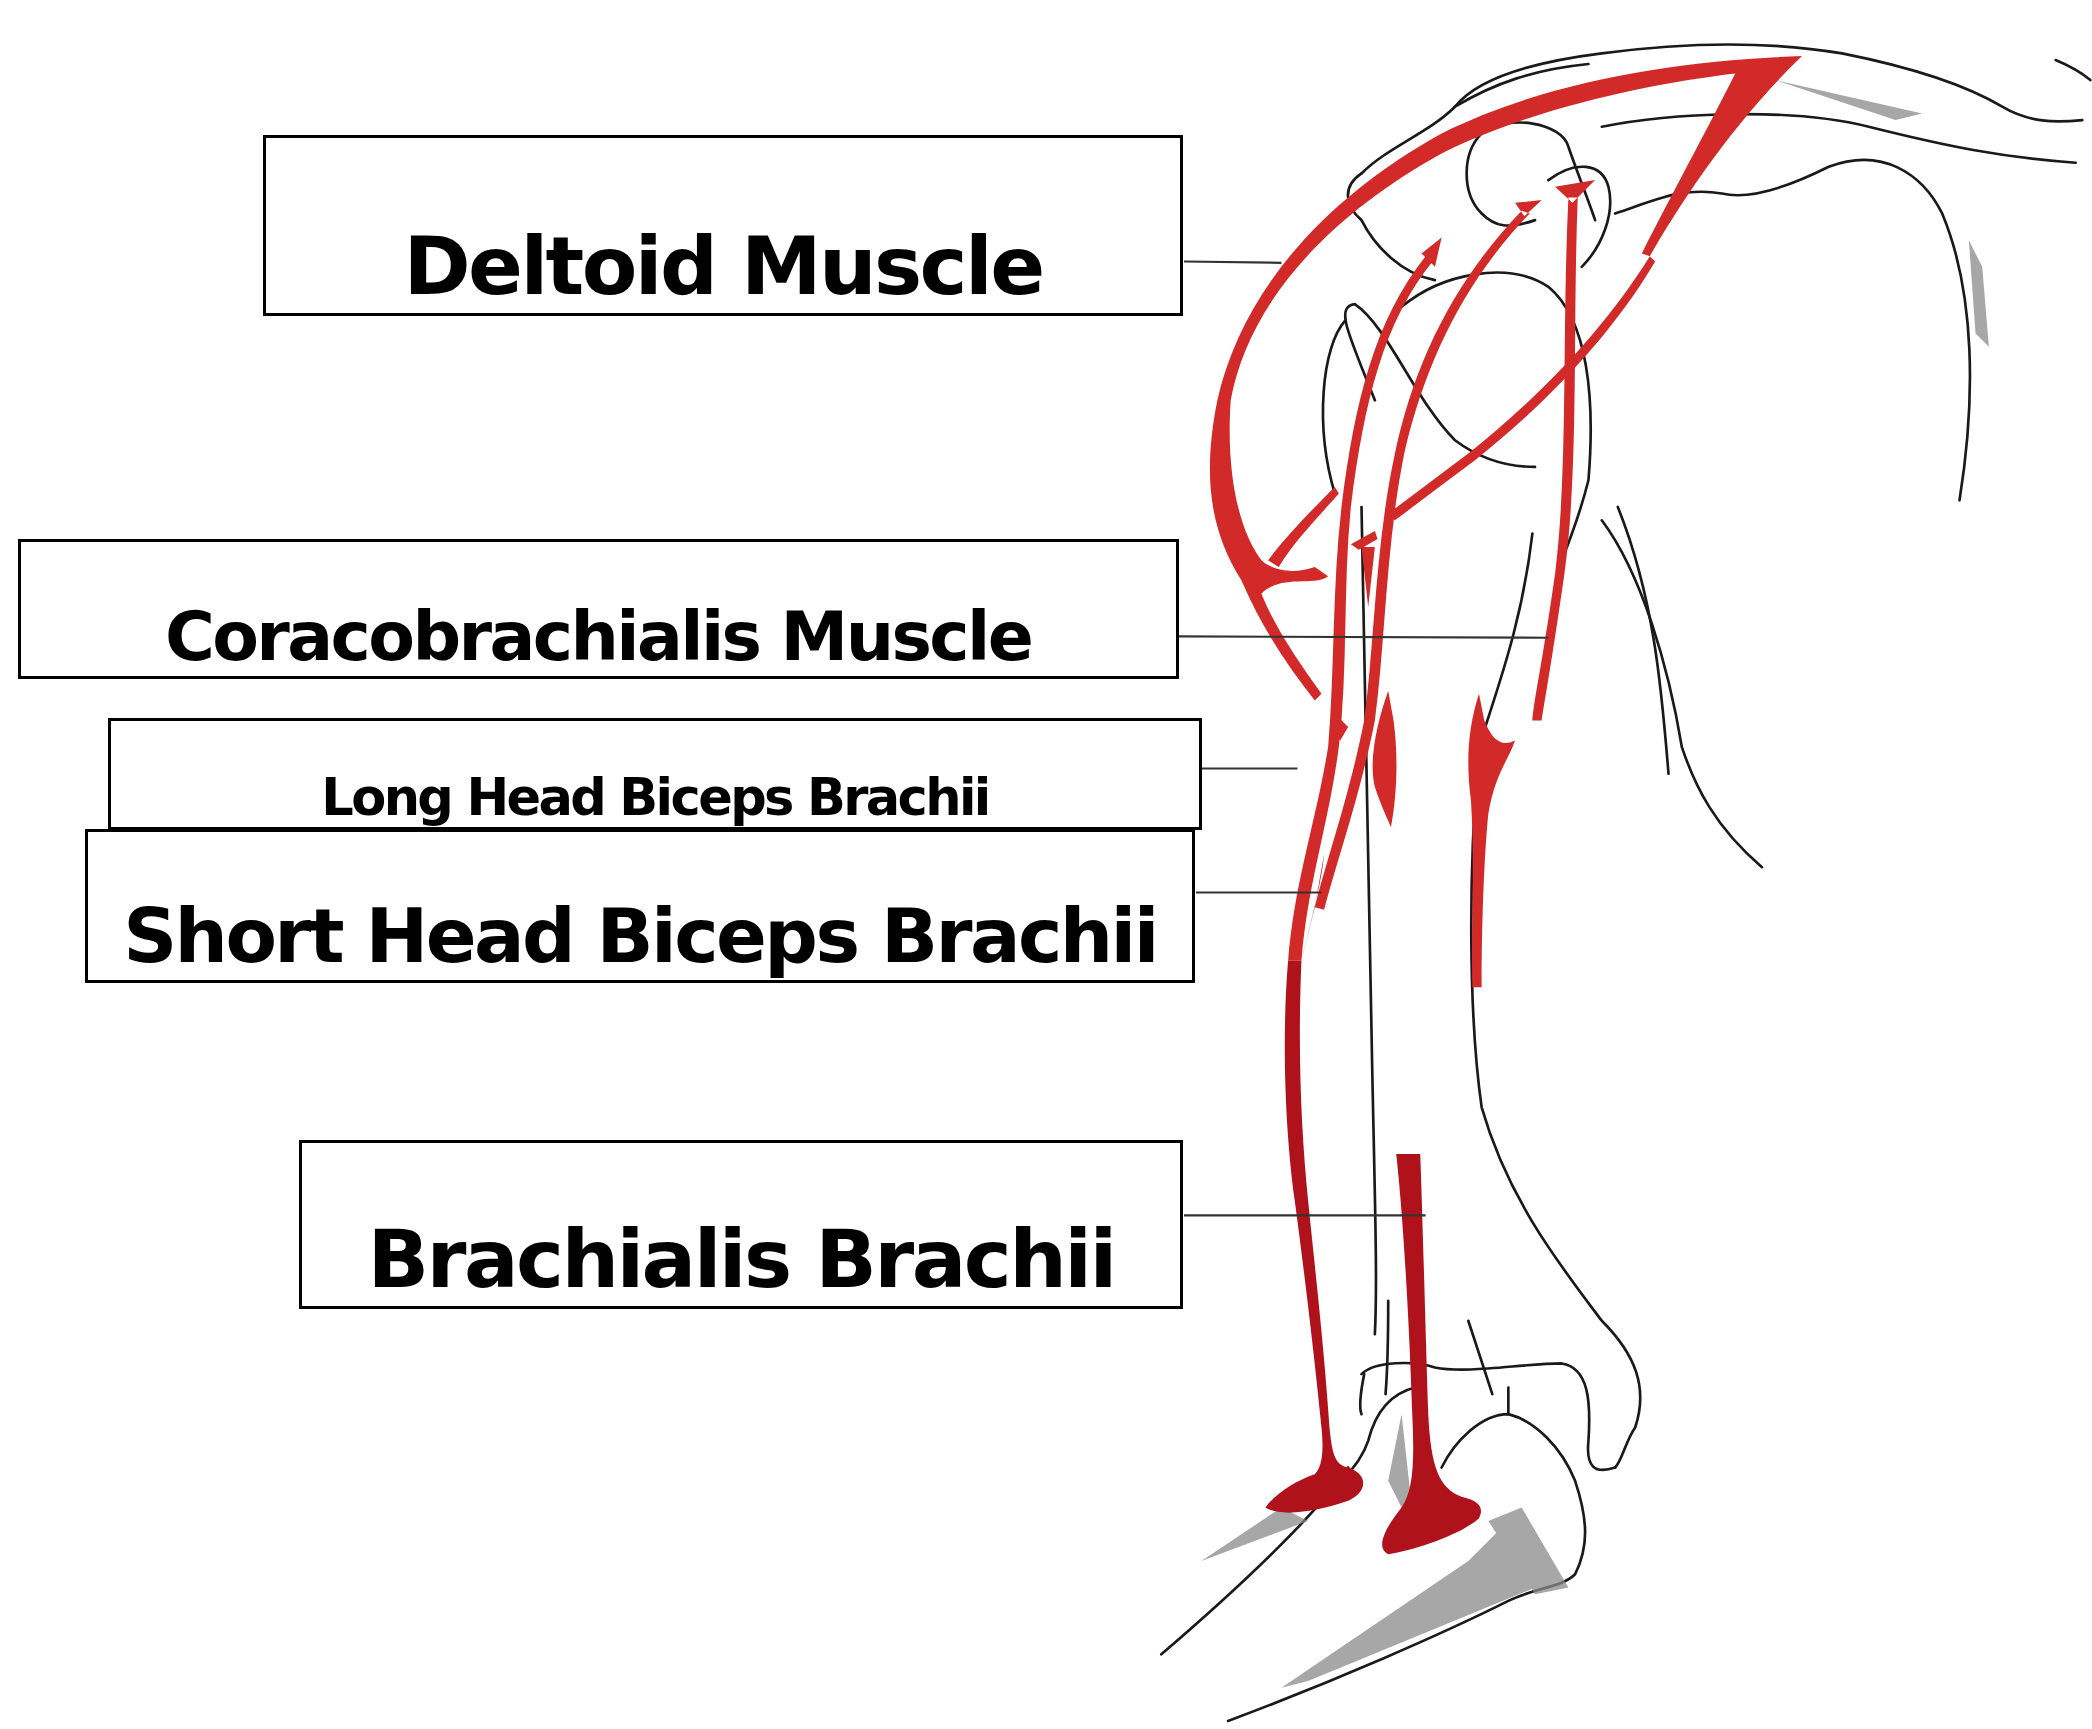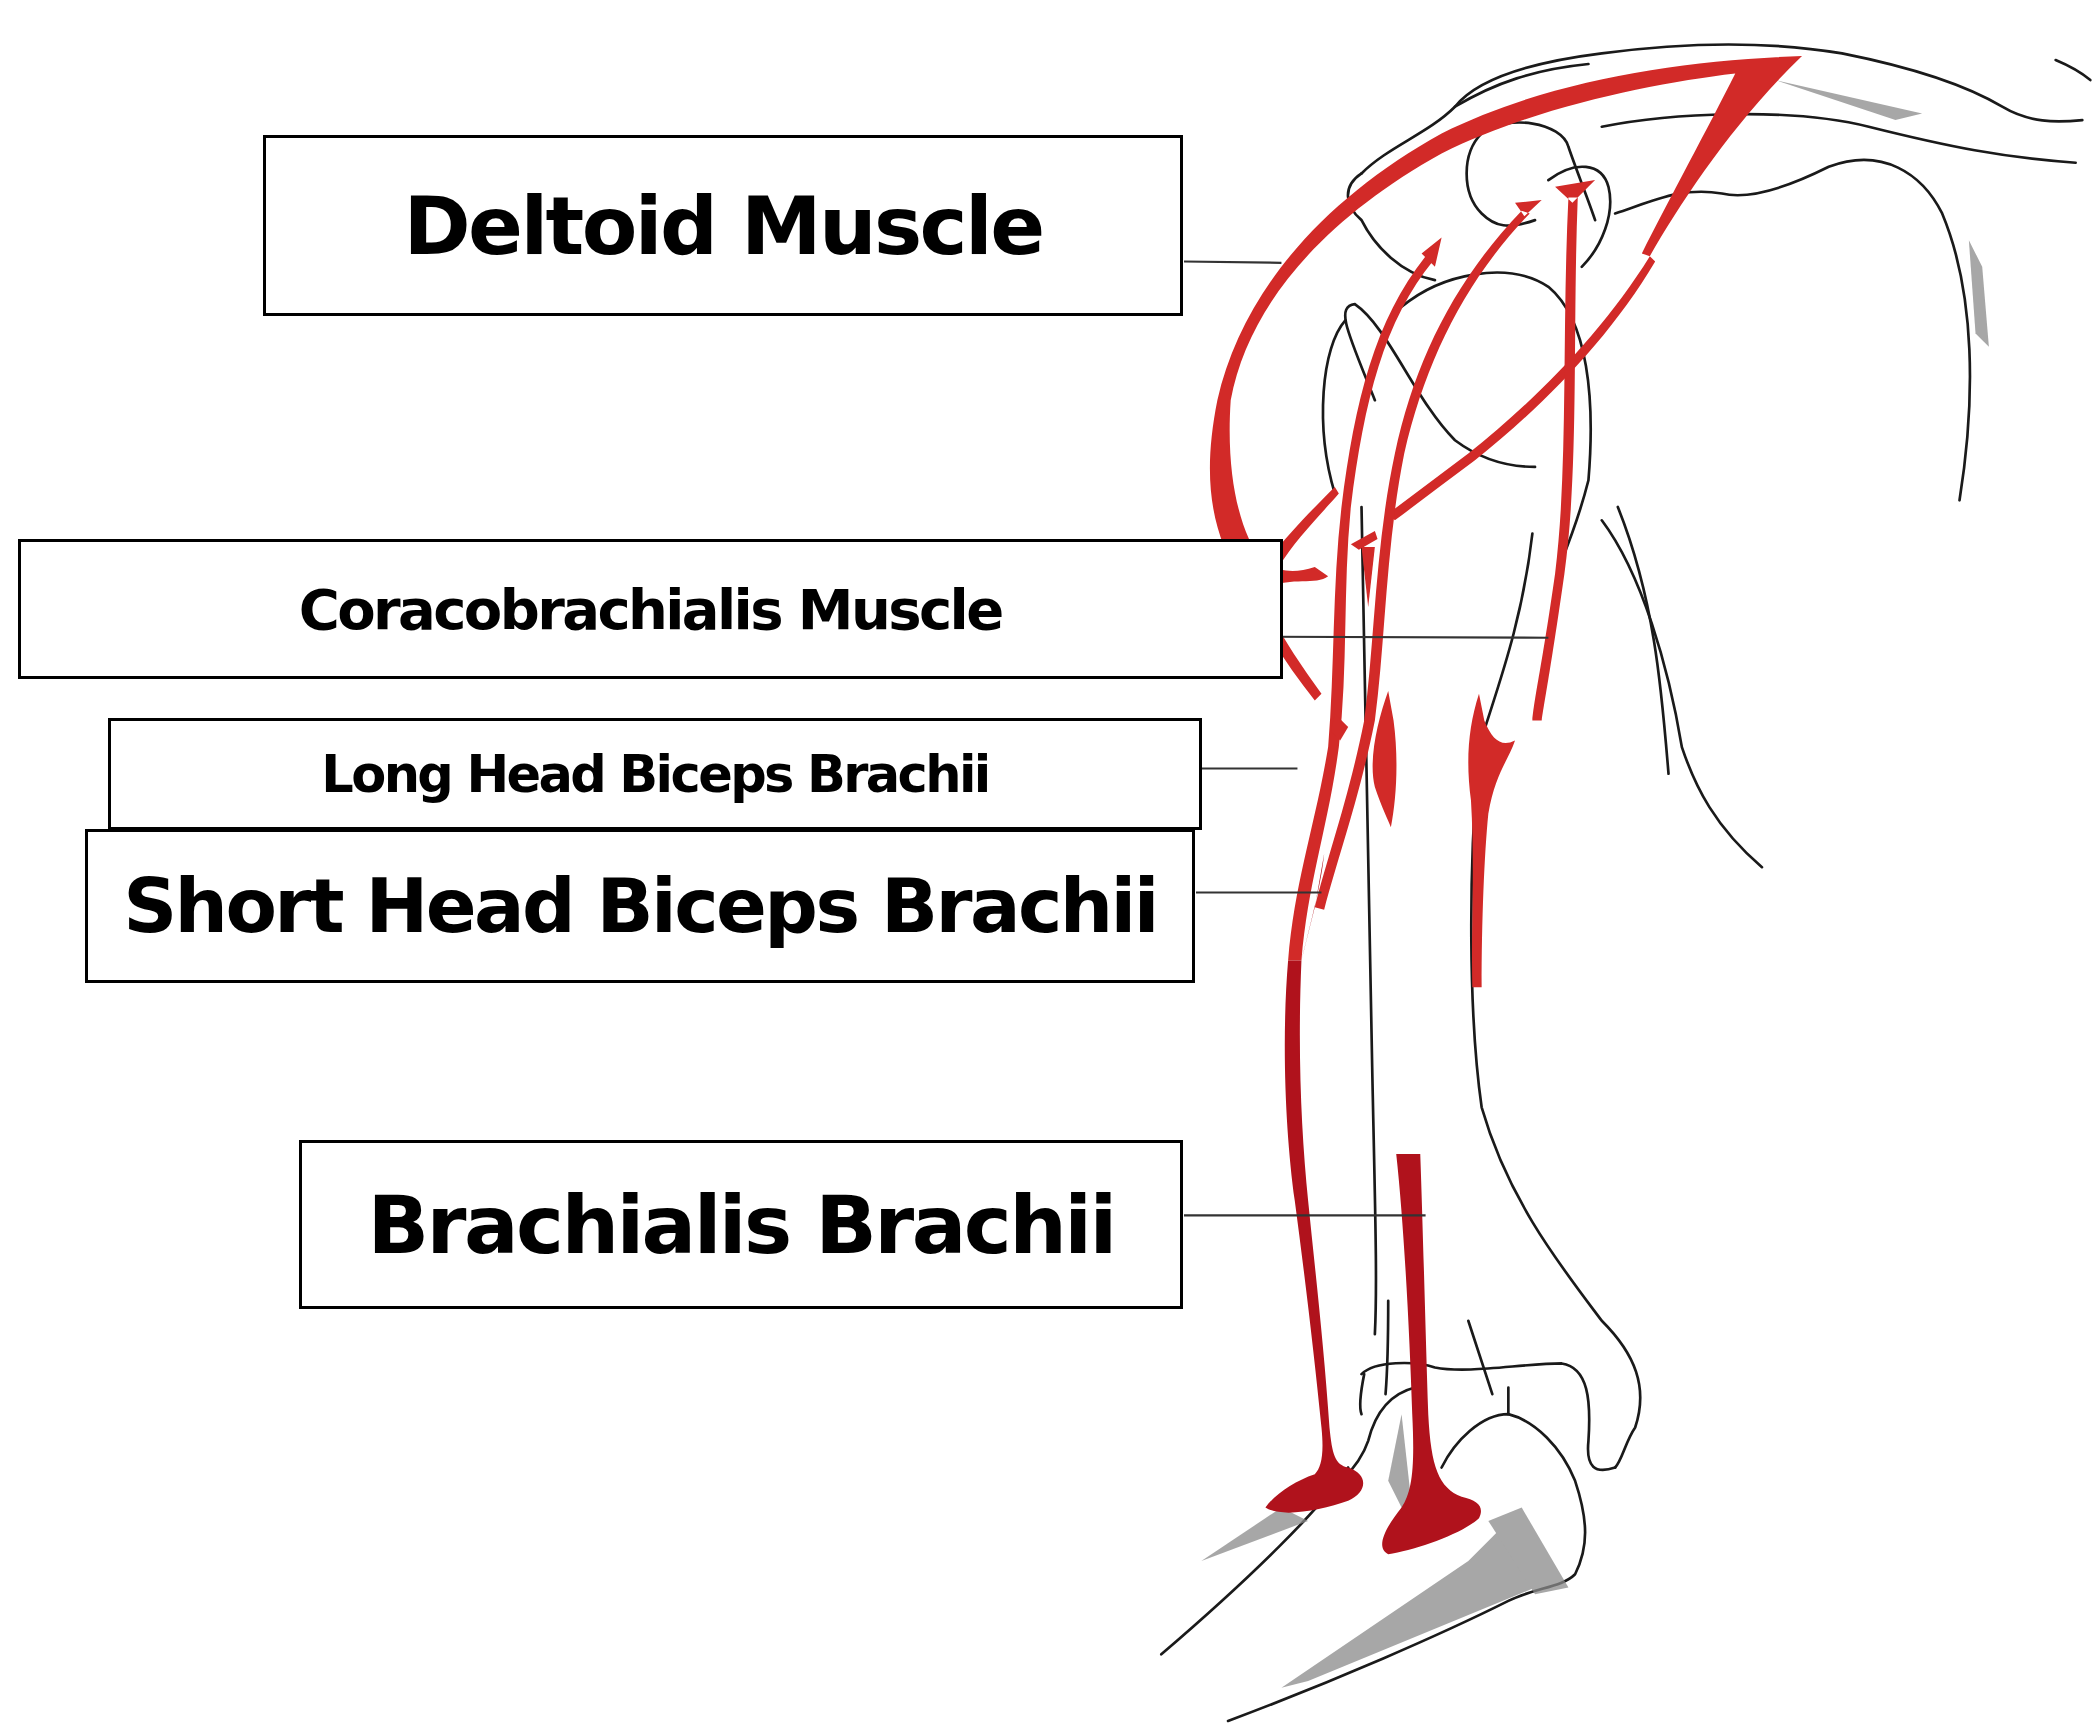--- a/index.html
+++ b/index.html
@@ -1,25 +1,25 @@
 <!DOCTYPE html>
 <html style="font-size:14px"><head>
 <meta charset="utf-8">
 <style>
   html, body { margin: 0; padding: 0; background: #ffffff; }
   body { width: 2093px; height: 1729px; position: relative; overflow: hidden; font-family: "Liberation Sans", "DejaVu Sans", sans-serif; }
   .drawing { position: absolute; left: 0; top: 0; width: 2093px; height: 1729px; }
   .label-box {
     position: absolute; box-sizing: border-box; border: 3.5px solid #000; background: #fff;
-    display: flex; align-items: center; justify-content: center;
+    display: flex; align-items: flex-end; justify-content: center;
     font-family: "DejaVu Sans", "Liberation Sans", sans-serif; font-weight: bold; color: #000;
     white-space: nowrap; letter-spacing: -2.6px;
   }
   #box-deltoid { left: 263px; top: 135px; width: 920px; height: 181px; font-size: 81px; }
-  #box-coraco { left: 17.6px; top: 539px; width: 1265px; height: 140px; font-size: 56px; }
+  #box-coraco { left: 17.6px; top: 539px; width: 1161px; height: 140px; font-size: 68px; }
   #box-long { left: 108px; top: 718px; width: 1094px; height: 112px; font-size: 51px; }
   #box-short { left: 85px; top: 829px; width: 1110px; height: 154px; font-size: 75px; }
   #box-brach { left: 299px; top: 1140px; width: 884px; height: 169px; font-size: 81px; }
 </style>
 </head>
 <body>
 
 <svg class="drawing" viewBox="0 0 1568 1296" preserveAspectRatio="none" xmlns="http://www.w3.org/2000/svg">
 
   <g fill="none" stroke="#1a1a1a" stroke-width="2" stroke-linecap="round">

